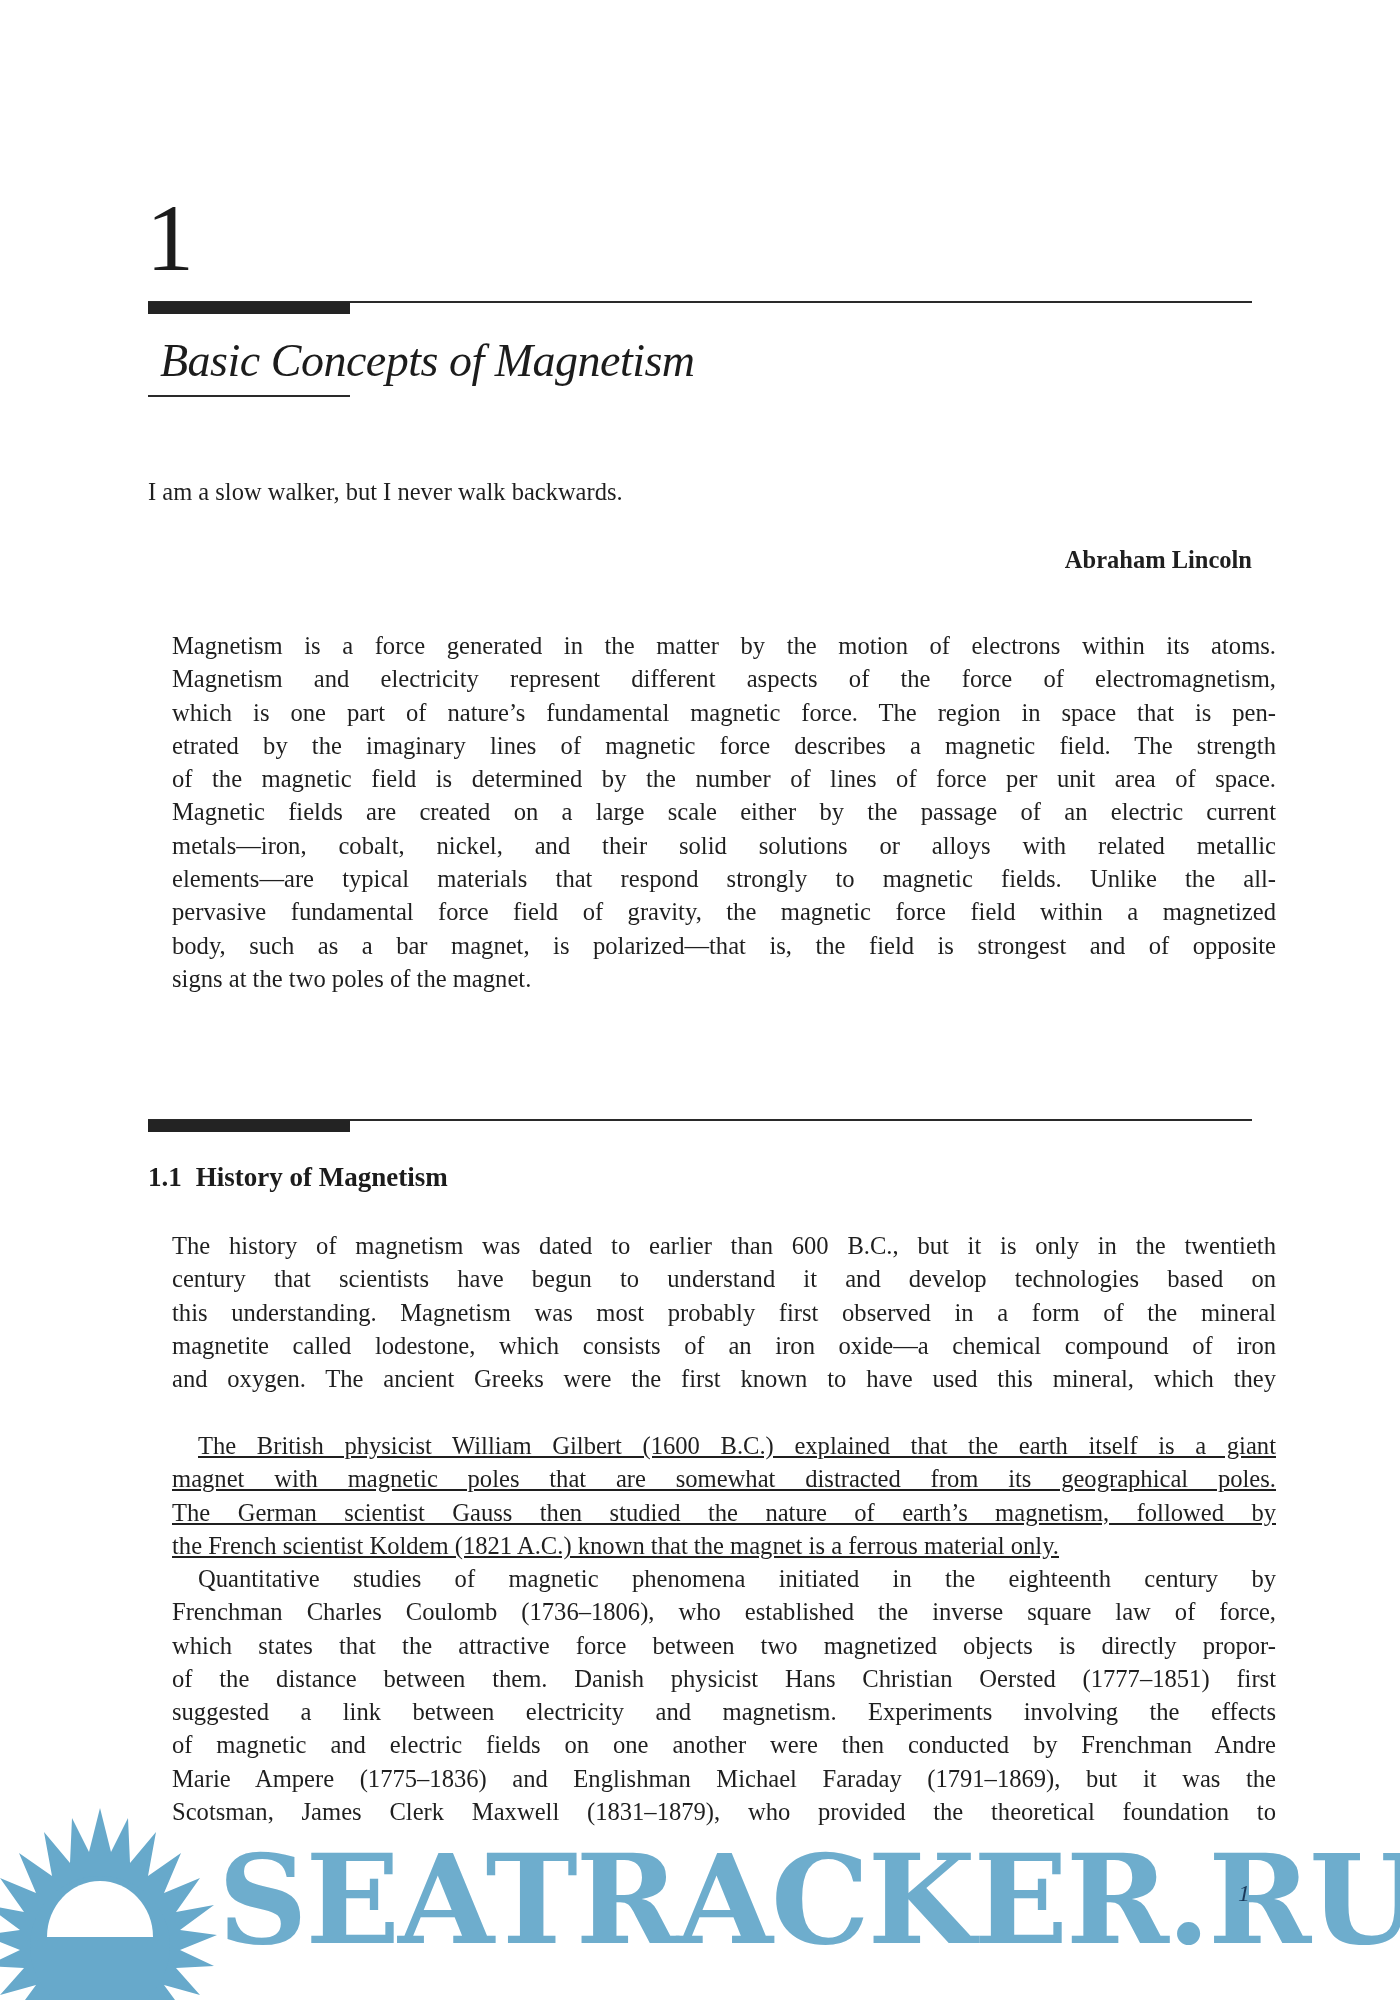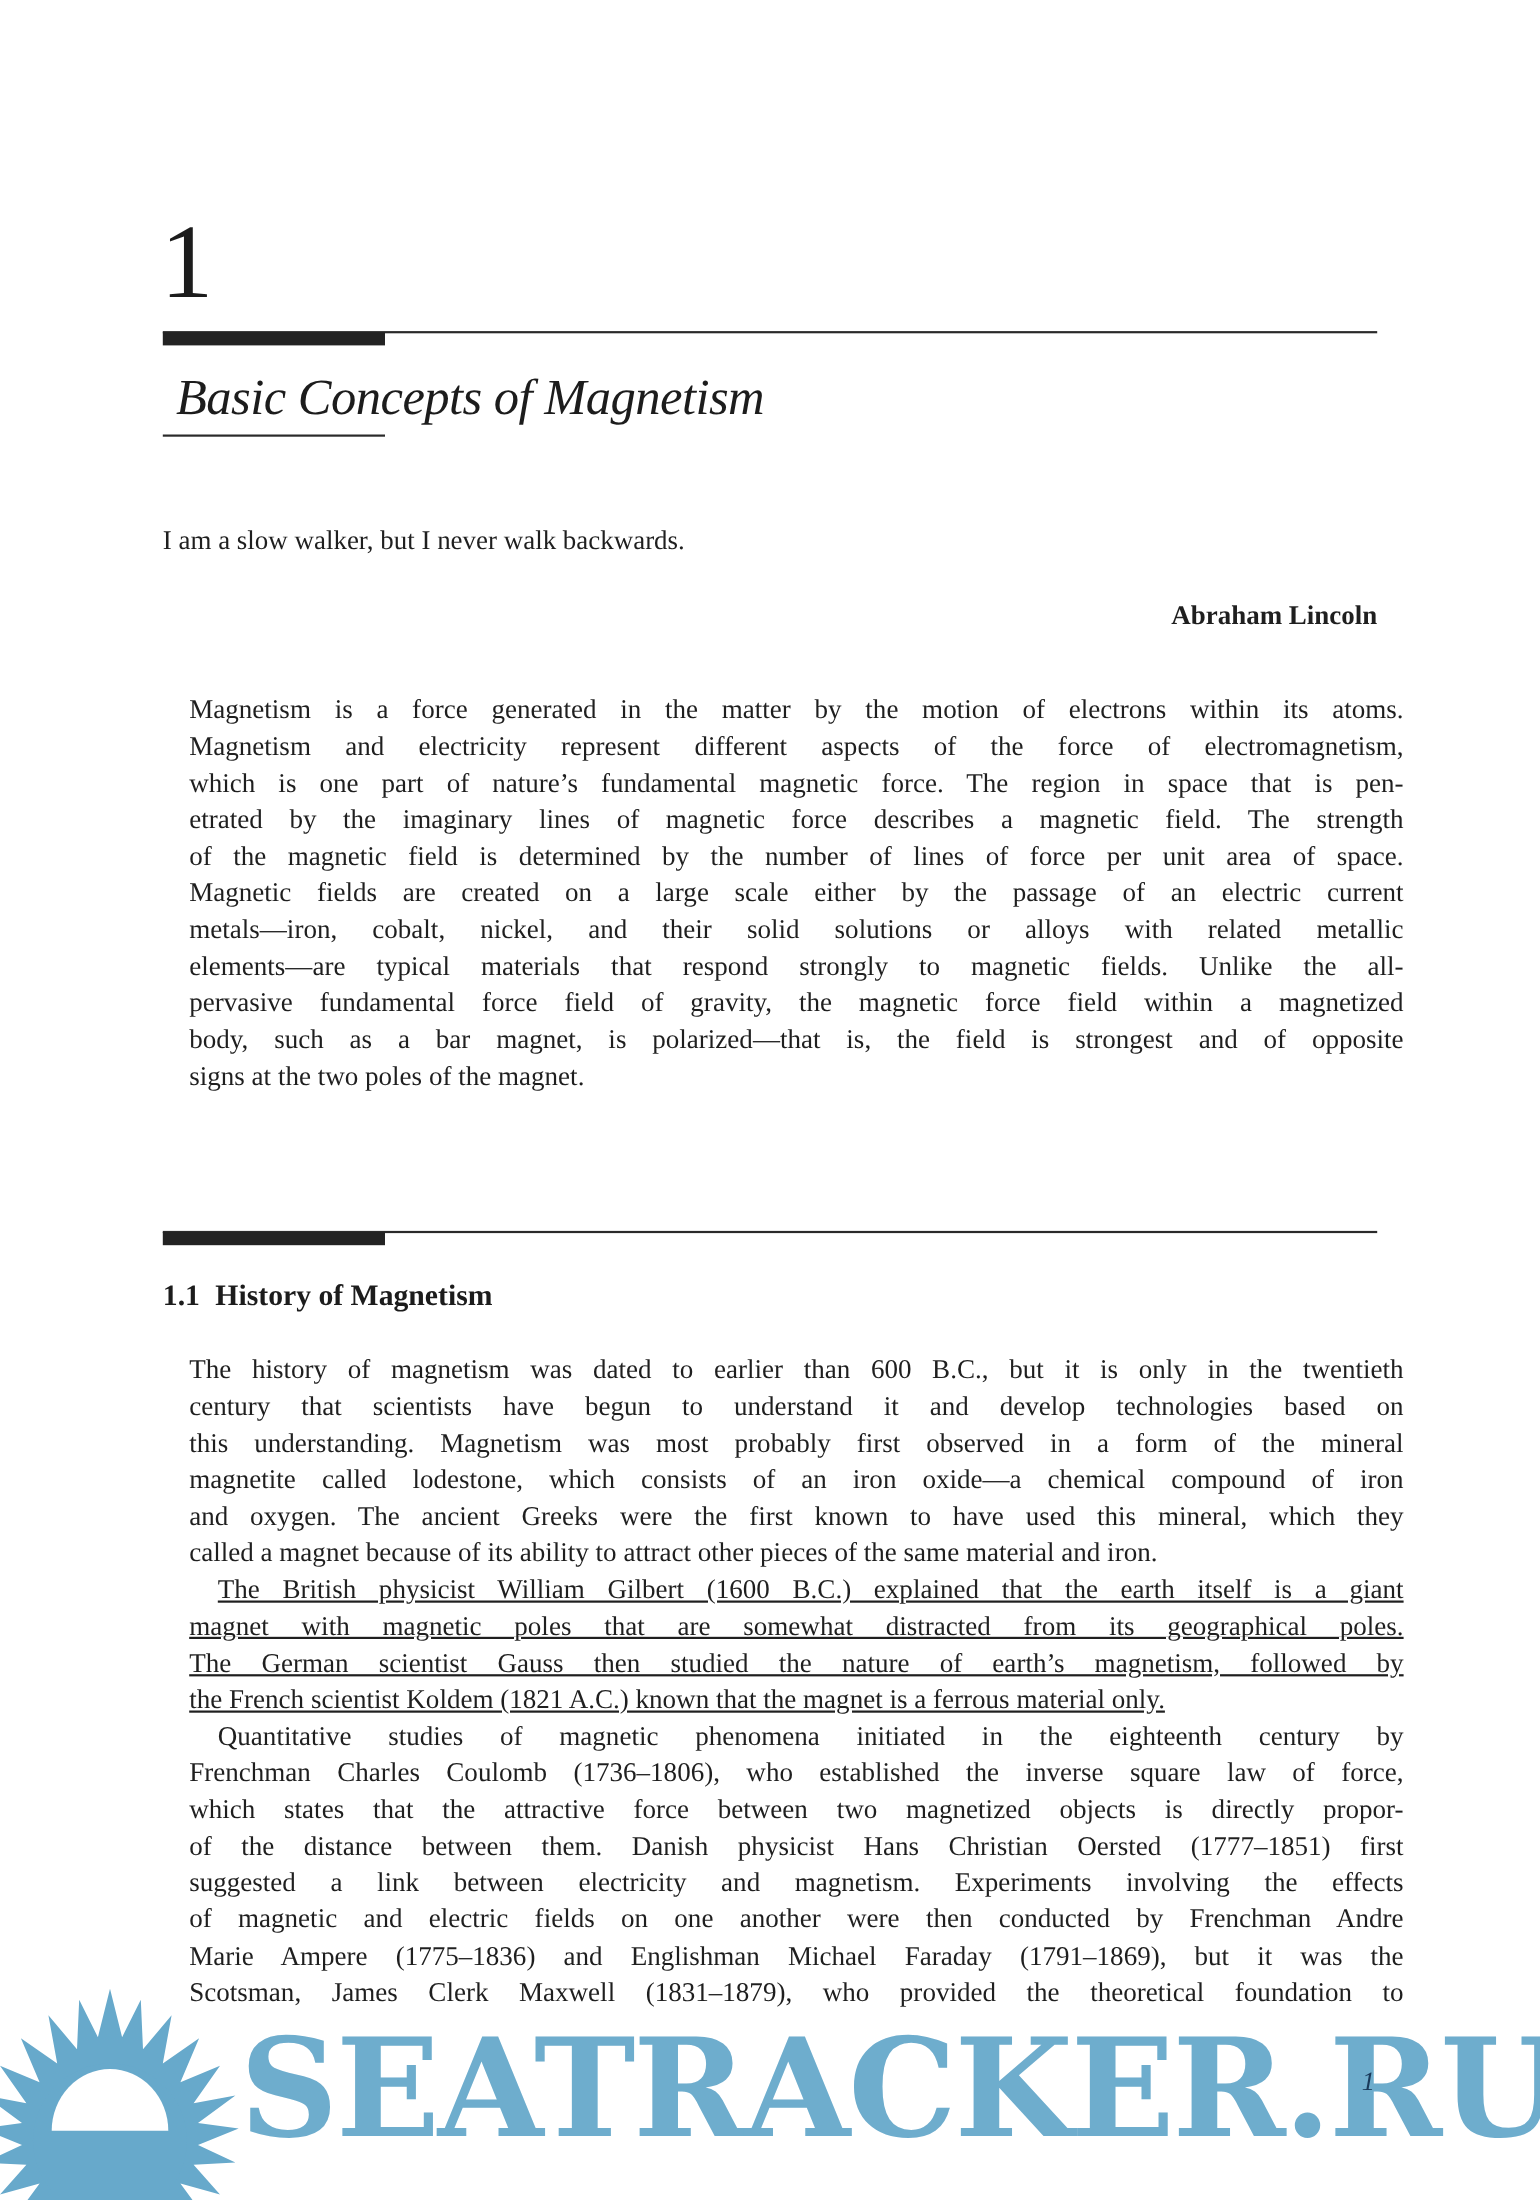--- a/index.html
+++ b/index.html
@@ -72,21 +72,20 @@
   <h2 class="section-heading">
     <span class="num">1.1</span><span>History of Magnetism</span>
   </h2>
 
   <div class="para" style="top:1213px;">
     <span class="line">The history of magnetism was dated to earlier than 600 B.C., but it is only in the twentieth</span>
     <span class="line">century that scientists have begun to understand it and develop technologies based on</span>
     <span class="line">this understanding. Magnetism was most probably first observed in a form of the mineral</span>
     <span class="line">magnetite called lodestone, which consists of an iron oxide—a chemical compound of iron</span>
     <span class="line">and oxygen. The ancient Greeks were the first known to have used this mineral, which they</span>
-    <span class="line last">called a magnet because of its ability to attract other pieces of the same material and iron.</span>
   </div>
 
   <div class="para" style="top:1413px;text-decoration:underline;">
     <span class="line indent">The British physicist William Gilbert (1600 B.C.) explained that the earth itself is a giant</span>
     <span class="line">magnet with magnetic poles that are somewhat distracted from its geographical poles.</span>
     <span class="line">The German scientist Gauss then studied the nature of earth’s magnetism, followed by</span>
     <span class="line last">the French scientist Koldem (1821 A.C.) known that the magnet is a ferrous material only.</span>
   </div>
 
   <div class="para" style="top:1546px;">

